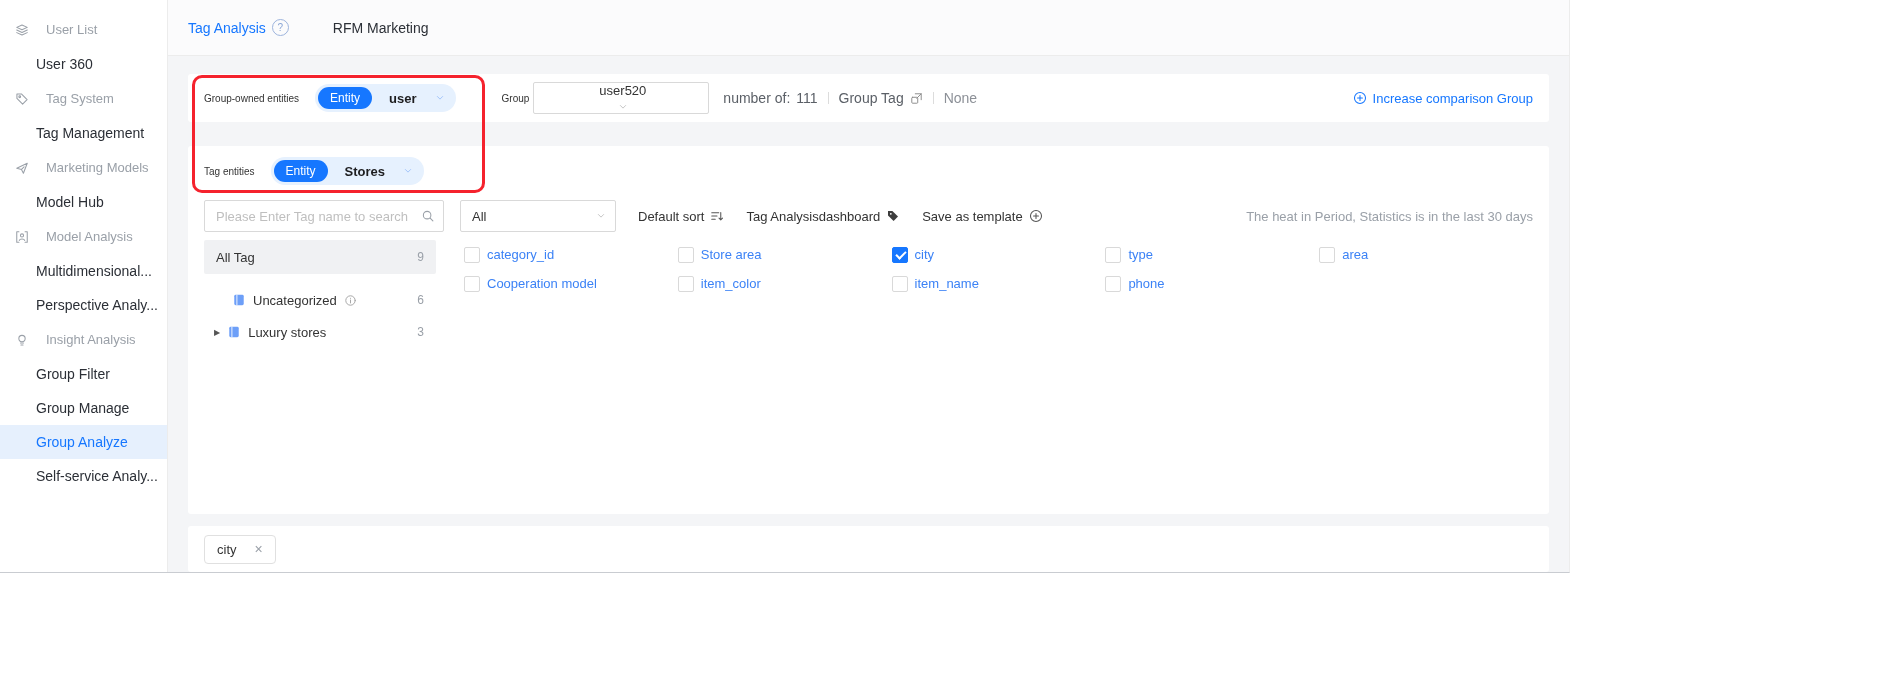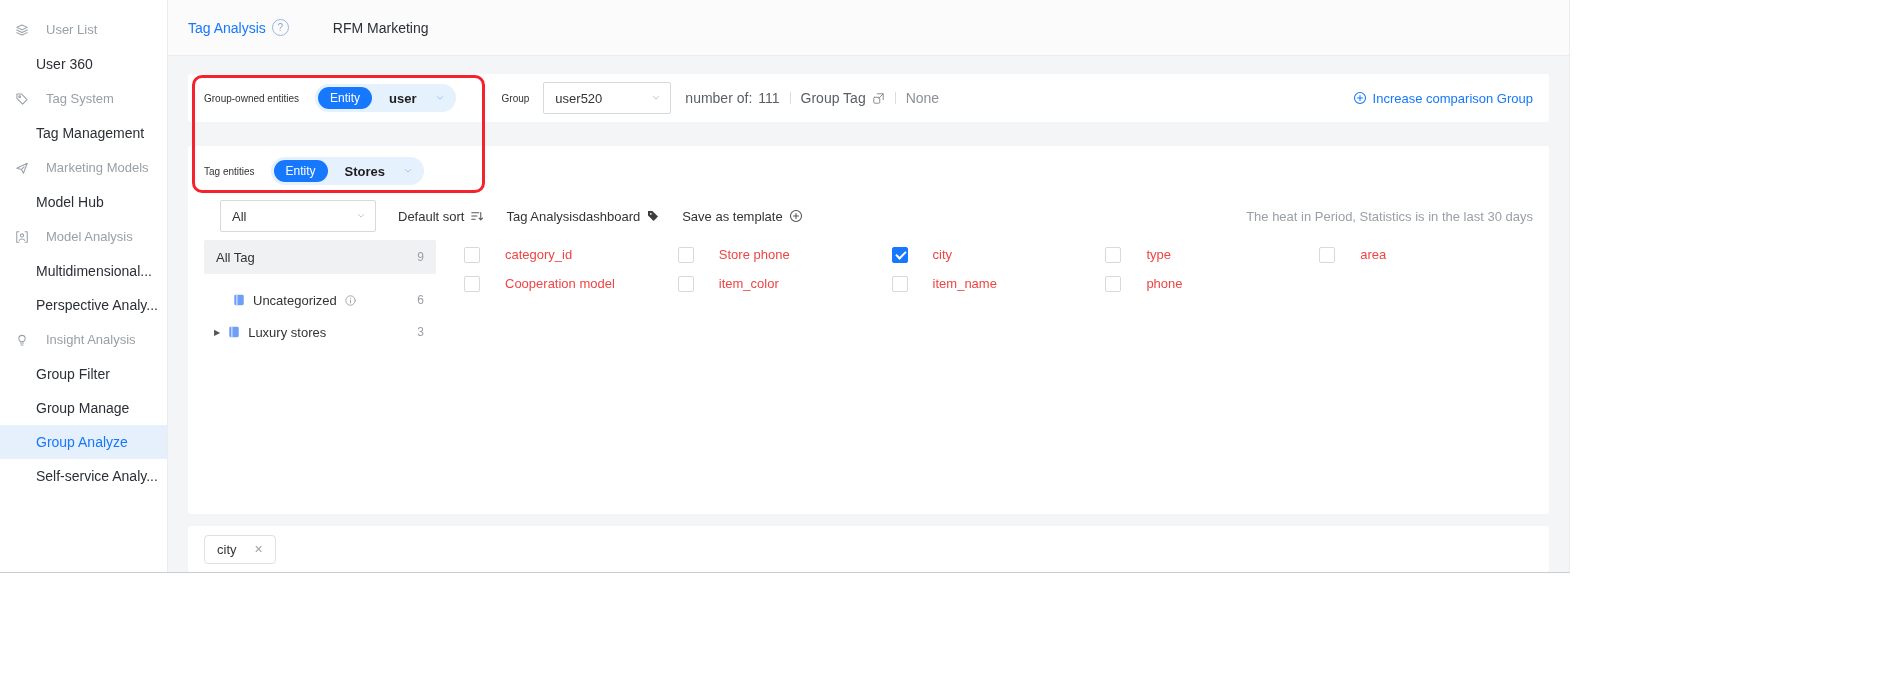--- a/index.html
+++ b/index.html
@@ -43,21 +43,21 @@
                    border-radius:15px; height:28px; padding:0 10px 0 3px; margin-left:16px; cursor:pointer; }
   .entity-pill { background:#1677ff; color:#fff; font-size:12px; line-height:1; padding:5px 12px; border-radius:11px; }
   .entity-val { font-size:13px; font-weight:700; color:#1d1d1f; }
   .chev svg { width:12px; height:12px; }
   .chev-blue { color:#9cc0f9; }
   .chev-gray { color:#bfbfbf; }
   .ml46 { margin-left:46px; }
   .select { display:inline-flex; align-items:center; justify-content:space-between; background:#fff;
             border:1px solid #d9d9d9; border-radius:2px; height:32px; padding:0 8px 0 11px;
             font-size:13px; color:#333; box-sizing:border-box; cursor:pointer; }
-  .group-select { width:128px; margin-left:14px; }
+  .group-select { width:176px; margin-left:4px;flex-direction:column; }
   .meta { font-size:14px; color:#5a5f66; display:inline-flex; align-items:center; gap:6px; white-space:nowrap; }
   .ml14 { margin-left:14px; }
   .vsep { width:1px; height:12px; background:#dcdcdc; margin:0 10px; }
   .none-val { color:#8c9097; }
   .gt-icon { color:#8c8c8c; } .gt-icon svg { width:13px; height:13px; }
   .link-btn { margin-left:auto; color:#1677ff; font-size:13px; display:inline-flex; align-items:center;
               gap:6px; cursor:pointer; white-space:nowrap; }
   .link-btn svg { width:14px; height:14px; }
 
   
@@ -86,21 +86,21 @@
   .tree-node { display:flex; align-items:center; justify-content:space-between;
                padding-right:12px; height:20px; cursor:pointer; }
   .node-main { display:flex; align-items:center; gap:7px; padding-left:28px; }
   .tree-node.expandable .node-main { padding-left:10px; }
   .caret { font-size:8px; color:#555; }
   .book-icon svg { width:14px; height:14px; }
   .info-icon { color:#a6a6a6; cursor:pointer; } .info-icon svg { width:13px; height:13px; }
 
   .tag-grid { flex:1; margin-left:28px; display:grid; grid-template-columns:repeat(5,1fr);
               grid-auto-rows:29px; align-items:center; align-content:start; }
-  .tag-check { display:inline-flex; align-items:center; gap:25px; cursor:pointer; font-size:13px; color:#ef4444; }
+  .tag-check { display:inline-flex; align-items:center; gap:7px; cursor:pointer; font-size:13px; color:#3b82f6; }
   .cb { width:16px; height:16px; border:1px solid #d9d9d9; border-radius:2px; background:#fff;
         box-sizing:border-box; position:relative; flex:none; }
   .cb.checked { background:#1677ff; border-color:#1677ff; }
   .cb.checked::after { content:""; position:absolute; left:3px; top:3px; width:8px; height:4px;
         border-left:2px solid #fff; border-bottom:2px solid #fff; transform:rotate(-45deg); }
 
   
   .panel-c { margin-top:12px; height:46px; min-height:46px; display:flex; align-items:center; padding:0 16px; box-sizing:border-box; }
   .chip { display:inline-flex; align-items:center; gap:18px; border:1px solid #e0e0e0; border-radius:4px;
           padding:6px 12px; font-size:13px; color:#333; background:#fff; }
@@ -253,20 +253,29 @@
             <span class="entity-val">Stores</span>
             <span class="chev chev-blue">
               <svg viewBox="0 0 16 16" class="icon-stroke">
                   <path d="m4.5 6 3.5 3.5L11.5 6"></path>
                 </svg>
             </span>
           </div>
         </div>
 
         <div class="toolbar">
+          <div class="search-box">
+            <input placeholder="Please Enter Tag name to search" style="">
+            <span class="search-icon">
+              <svg viewBox="0 0 16 16" class="icon-stroke">
+                  <circle cx="7" cy="7" r="4.3"></circle>
+                  <path d="m10.4 10.4 3.2 3.2"></path>
+                </svg>
+            </span>
+          </div>
 
           <div class="select filter-select">
             <span>All</span>
             <span class="chev chev-gray">
               <svg viewBox="0 0 16 16" class="icon-stroke">
                   <path d="m4.5 6 3.5 3.5L11.5 6"></path>
                 </svg>
             </span>
           </div>
 
@@ -345,21 +354,21 @@
             </div>
           </div>
 
           <div class="tag-grid">
             <label class="tag-check">
               <span class="cb"></span>
               <span>category_id</span>
             </label>
             <label class="tag-check">
               <span class="cb"></span>
-              <span>Store phone</span>
+              <span>Store area</span>
             </label>
             <label class="tag-check">
               <span class="cb checked"></span>
               <span>city</span>
             </label>
             <label class="tag-check">
               <span class="cb"></span>
               <span>type</span>
             </label>
             <label class="tag-check">

